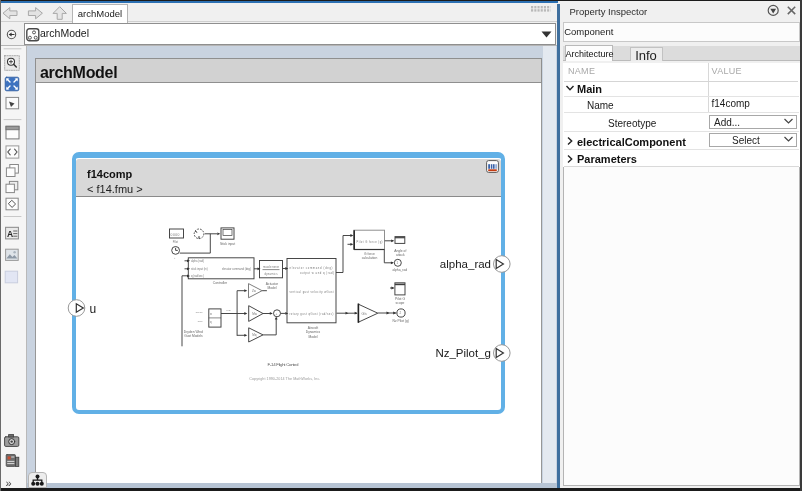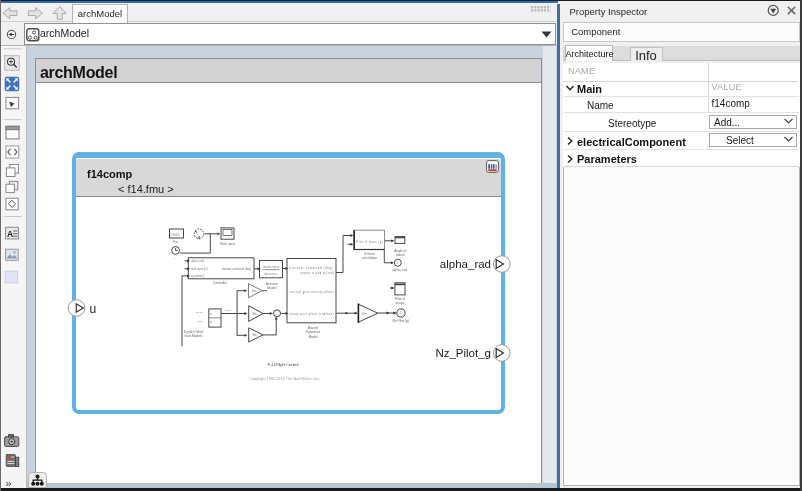--- a/index.html
+++ b/index.html
@@ -138,21 +138,21 @@
   <circle cx="3.2" cy="9.8" r="2" fill="#1a1a1a"></circle>
     <circle cx="7.5" cy="9.8" r="2" fill="#1a1a1a"></circle>
     <circle cx="11.8" cy="9.8" r="2" fill="#1a1a1a"></circle>
 </svg>
 
 <div class="abs" style="left:556.6px;top:4px;width:3px;height:483.5px;background:#3f6f9e;"></div>
 
 <div class="abs" style="left:72px;top:152px;width:433px;height:262px;border:solid #61b0e6;border-width:6.5px 4px 4px 4px;border-radius:7px;background:#fff;"></div>
 <div class="abs" style="left:76px;top:158.5px;width:425px;height:38px;background:#d8d8d8;border-bottom:1px solid #8a8a8a;border-radius:3px 3px 0 0;"></div>
 <div class="abs" style="left:87px;top:167.5px;font-size:11px;font-weight:bold;color:#111;">f14comp</div>
-<div class="abs" style="left:87px;top:183px;font-size:11px;color:#222;margin-left:31px;">&lt; f14.fmu &gt;</div>
+<div class="abs" style="left:87px;top:183px;font-size:11px;color:#222;">&lt; f14.fmu &gt;</div>
 <svg class="abs" style="left:486px;top:159.5px;" width="13" height="13" viewBox="0 0 13 13">
   <rect x="0.6" y="0.6" width="11.8" height="11.8" rx="2" fill="#fdfdfd" stroke="#5a5a5a" stroke-width="1"></rect>
   <rect x="2.2" y="4.2" width="1.8" height="4.6" fill="#3a62a8"></rect>
   <rect x="4.8" y="4.2" width="1.4" height="4.6" fill="#3a62a8"></rect>
   <rect x="6.8" y="4.2" width="1.8" height="4.6" fill="#3a62a8"></rect>
   <rect x="9.4" y="4.2" width="1.4" height="4.6" fill="#7a9bd0"></rect>
   <rect x="2.2" y="9.3" width="8.6" height="1.9" fill="#c33b10"></rect>
 </svg>
 
 <svg class="abs" style="left:66px;top:297px;" width="32" height="22" viewBox="0 0 32 22">
@@ -294,51 +294,51 @@
 <text x="284.8" y="380.3" font-size="3.7" fill="#999" text-anchor="middle" textLength="71">Copyright 1990-2014 The MathWorks, Inc.</text>
 </svg>
 
 <div class="abs" style="left:559.6px;top:4px;width:240.4px;height:483.5px;background:#f0f0f0;"></div>
 <div class="abs" style="left:569.5px;top:6px;font-size:9.5px;color:#2a2a2a;">Property Inspector</div>
 <svg class="abs" style="left:766px;top:3px;" width="36" height="16" viewBox="0 0 36 16">
   <circle cx="7.2" cy="7.4" r="5" fill="none" stroke="#555" stroke-width="1.2"></circle>
   <polygon points="4.3,5.8 10.1,5.8 7.2,10.4" fill="#444"></polygon>
   <path d="M21.8 3.7l7.4 7.4M29.2 3.7l-7.4 7.4" stroke="#666" stroke-width="1.5"></path>
 </svg>
-<div class="abs" style="left:563.2px;top:22.2px;width:236.5px;height:20px;background:#fcfcfc;border:1px solid #c8c8c8;font-size:9.5px;color:#1a1a1a;line-height:17.5px;padding-left:7px;">Component</div>
+<div class="abs" style="left:563.2px;top:22.2px;width:236.5px;height:20px;background:#fcfcfc;border:1px solid #c8c8c8;font-size:9.5px;color:#1a1a1a;line-height:17.5px;">Component</div>
 
 <div class="abs" style="left:563.2px;top:45.8px;width:236.5px;height:15.5px;background:#dcdcdc;border-bottom:1px solid #bbb;"></div>
 <div class="abs" style="left:629.5px;top:47px;width:33px;height:14.3px;background:#ececec;border:1px solid #c2c2c2;border-bottom:none;font-size:13px;color:#222;text-align:center;line-height:15px;">Info</div>
 <div class="abs" style="left:564.5px;top:45.3px;width:48px;height:16px;background:#fdfdfd;border:1px solid #b9b9b9;border-bottom:none;font-size:9px;color:#111;text-align:center;line-height:16px;">Architecture</div>
 
 <div class="abs" style="left:563.2px;top:62.5px;width:236.5px;height:423px;background:#fcfcfc;border:1px solid #b4b4b4;"></div>
 <div class="abs" style="left:563.2px;top:62.5px;width:236.5px;height:104px;background:#fff;"></div>
 <div class="abs" style="left:707.5px;top:63px;width:1px;height:49.5px;background:#d8d8d8;"></div>
 <div class="abs" style="left:568px;top:66.2px;font-size:9px;color:#a8a8a8;letter-spacing:0.3px;">NAME</div>
-<div class="abs" style="left:711.5px;top:66.2px;font-size:9px;color:#a8a8a8;letter-spacing:0.3px;margin-top:16px;">VALUE</div>
+<div class="abs" style="left:711.5px;top:66.2px;font-size:9px;color:#a8a8a8;letter-spacing:0.3px;">VALUE</div>
 <div class="abs" style="left:564px;top:81px;width:233.5px;height:14px;border-top:1px solid #d5d5d5;"></div>
 <svg class="abs" style="left:564.5px;top:84px;" width="10" height="8" viewBox="0 0 10 8">
     <polyline points="1.5,2 5,5.7 8.5,2" fill="none" stroke="#222" stroke-width="1.4"></polyline>
   </svg>
 <div class="abs" style="left:577px;top:82.5px;font-size:11px;font-weight:bold;color:#111;">Main</div>
 <div class="abs" style="left:564px;top:96px;width:235px;height:1px;background:#e3e3e3;"></div>
 <div class="abs" style="left:587px;top:100.3px;font-size:10px;color:#1a1a1a;">Name</div>
 <div class="abs" style="left:711.5px;top:97.5px;font-size:10px;color:#1a1a1a;">f14comp</div>
 <div class="abs" style="left:564px;top:112.4px;width:235px;height:1px;background:#e3e3e3;"></div>
 <div class="abs" style="left:608px;top:118px;font-size:10px;color:#1a1a1a;">Stereotype</div>
 <div class="abs" style="left:709px;top:114.5px;width:88px;height:14.5px;background:#fff;border:1px solid #a8a8a8;font-size:10px;color:#222;line-height:13px;padding-left:4px;">Add...</div>
 <svg class="abs" style="left:783px;top:118px;" width="11" height="7" viewBox="0 0 11 7">
     <polyline points="1.5,1 5.5,5 9.5,1" fill="none" stroke="#444" stroke-width="1.2"></polyline>
   </svg>
 <div class="abs" style="left:564px;top:131px;width:235px;height:1px;background:#e3e3e3;"></div>
 <svg class="abs" style="left:565.5px;top:136px;" width="8" height="10" viewBox="0 0 8 10">
     <polyline points="2,1.5 5.7,5 2,8.5" fill="none" stroke="#222" stroke-width="1.4"></polyline>
   </svg>
 <div class="abs" style="left:577px;top:136px;font-size:11px;font-weight:bold;color:#111;">electricalComponent</div>
-<div class="abs" style="left:709px;top:132.7px;width:88px;height:14.5px;background:#fff;border:1px solid #a8a8a8;font-size:10px;color:#222;line-height:13px;padding-left:16px;">Select</div>
+<div class="abs" style="left:709px;top:132.7px;width:88px;height:14.5px;background:#fff;border:1px solid #a8a8a8;font-size:10px;color:#222;line-height:13px;padding-left:22px;">Select</div>
 <svg class="abs" style="left:783px;top:136.2px;" width="11" height="7" viewBox="0 0 11 7">
     <polyline points="1.5,1 5.5,5 9.5,1" fill="none" stroke="#444" stroke-width="1.2"></polyline>
   </svg>
 <div class="abs" style="left:564px;top:149px;width:235px;height:1px;background:#e3e3e3;"></div>
 <svg class="abs" style="left:565.5px;top:153.8px;" width="8" height="10" viewBox="0 0 8 10">
     <polyline points="2,1.5 5.7,5 2,8.5" fill="none" stroke="#222" stroke-width="1.4"></polyline>
   </svg>
 <div class="abs" style="left:577px;top:152.8px;font-size:11px;font-weight:bold;color:#111;">Parameters</div>
 <div class="abs" style="left:564px;top:166.4px;width:235px;height:1px;background:#d9d9d9;"></div>
 

